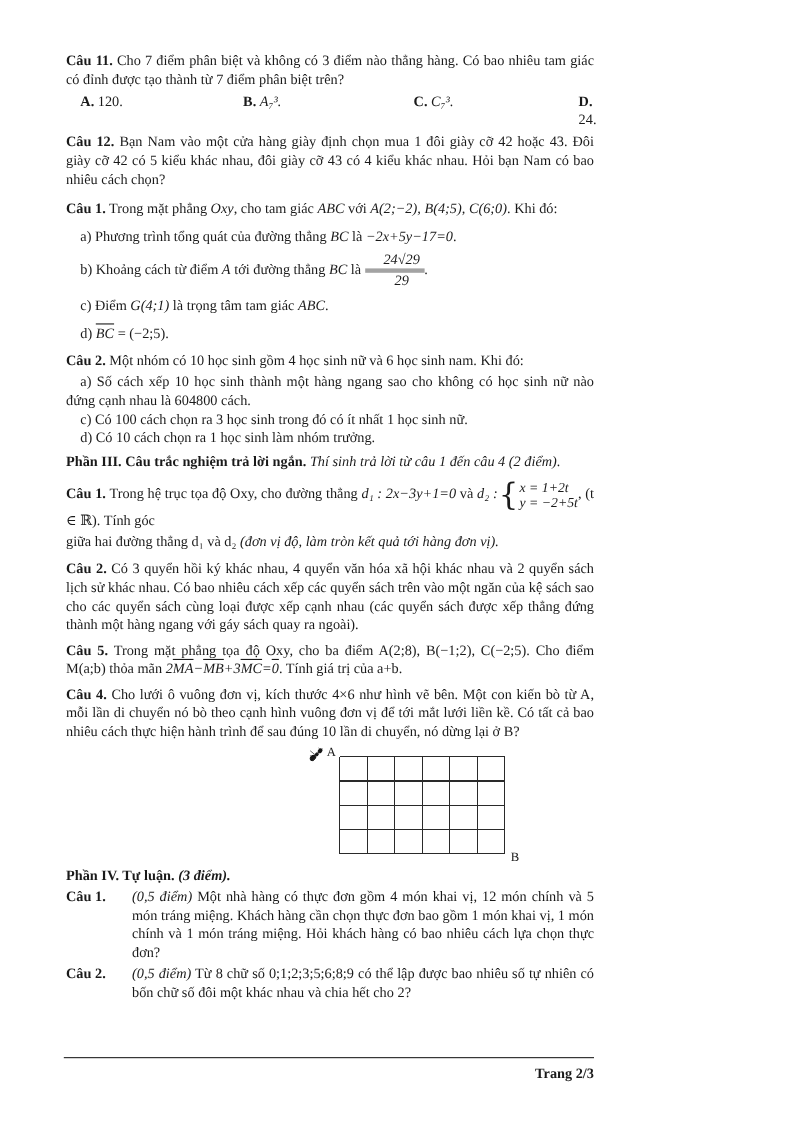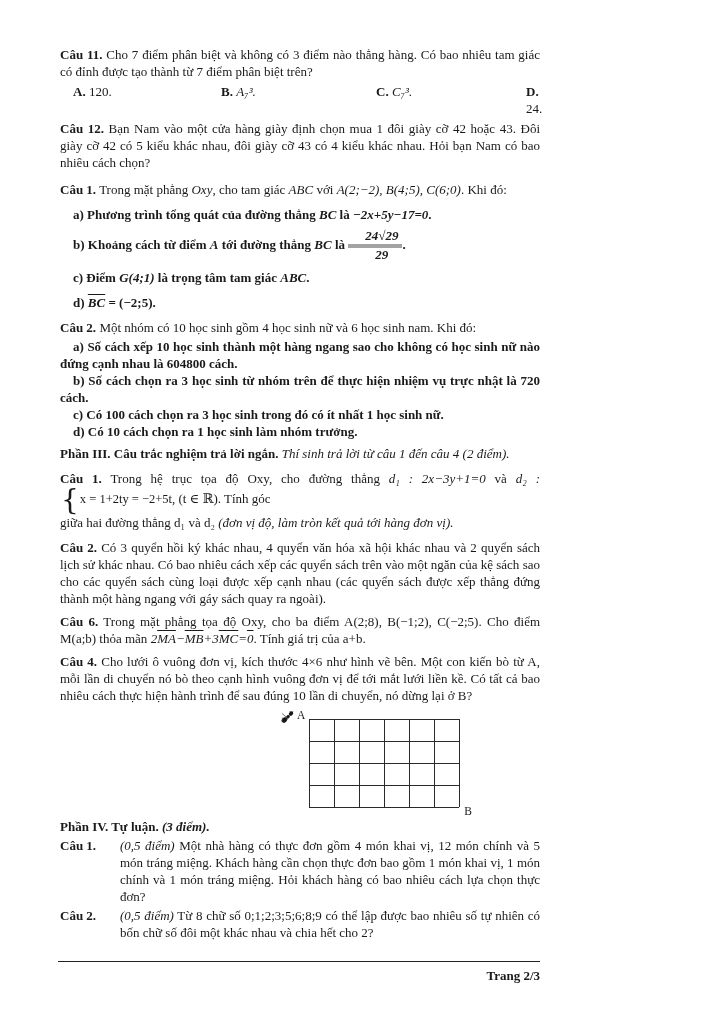--- a/index.html
+++ b/index.html
@@ -15,28 +15,28 @@
   .b { font-weight:bold; }
   .i { font-style:italic; }
   .bi { font-weight:bold; font-style:italic; }
   .mt2 { margin-top:2px; } .mt5 { margin-top:5px; } .mt6 { margin-top:6px; }
   .mt8 { margin-top:8px; } .mt10 { margin-top:10px; }
   .options {
     display:grid; grid-template-columns:148px 155px 150px auto;
     padding-left:13px; margin:3px 0 3px;
     line-height:17px;
   }
-  .sub { text-indent:13px;font-weight:bold; }
+  .sub { text-indent:13px; }
   .frac { display:inline-block; vertical-align:middle; text-align:center; line-height:1.1; font-style:italic; }
   .frac .fnum { display:block; padding:0 4px 1px; border-bottom:4px solid #a3a3a3; }
   .frac .fden { display:block; }
   .vec { font-style:italic; text-decoration:overline; }
   .system { display:inline-flex; align-items:center; vertical-align:middle; }
   .system .brace { font-size:28px; font-weight:400; line-height:0.9; margin:0 1px; font-family:"DejaVu Serif",serif; }
-  .system .eqs { display:inline-flex; font-size:12.5px; line-height:14px; text-align:left;align-items:center; }
+  .system .eqs { display:inline-flex; flex-direction:column; font-style:italic; font-size:12.5px; line-height:14px; text-align:left; }
   .figure { position:relative; width:150px; margin:14px 0 10px 248px; }
   .grid-svg { display:block; }
   .corner-label { position:absolute; font-size:11.5px; line-height:11px; }
   .a-label { left:-11px; top:-8px; }
   .b-label { right:-14px; bottom:-9px; }
   .ant { position:absolute; left:-27px; top:-8px; }
   .hang { display:flex; margin-top:2px; }
   .hang-label { flex:0 0 60px; font-weight:bold; line-height:17px; }
   .hang-body { flex:1; text-align:justify; line-height:17px; }
   .footer-line { position:absolute; left:58px; right:56px; bottom:62px; border-top:1.6px solid #222; }
@@ -63,38 +63,37 @@
   <p class="para sub mt8"><span>a) Phương trình tổng quát của đường thẳng </span><span class="i">BC</span><span> là </span><span class="i">−2x+5y−17=0</span><span>.</span></p>
 
   <p class="para sub mt6"><span>b) Khoảng cách từ điểm </span><span class="i">A</span><span> tới đường thẳng </span><span class="i">BC</span><span> là </span><span class="frac"><span class="fnum">24√29</span><span class="fden">29</span></span><span>.</span></p>
 
   <p class="para sub mt6"><span>c) Điểm </span><span class="i">G(4;1)</span><span> là trọng tâm tam giác </span><span class="i">ABC</span><span>.</span></p>
 
   <p class="para sub mt8"><span>d) </span><span class="vec">BC</span><span> = (−2;5).</span></p>
 
   <p class="para mt8"><span class="b">Câu 2.</span> <span>Một nhóm có 10 học sinh gồm 4 học sinh nữ và 6 học sinh nam. Khi đó:</span></p>
   <p class="para sub mt2">a) Số cách xếp 10 học sinh thành một hàng ngang sao cho không có học sinh nữ nào đứng cạnh nhau là 604800 cách.</p>
-  <p class="para sub">b) Số cách chọn ra 3 học sinh từ nhóm trên để thực hiện nhiệm vụ trực nhật là 720 cách.</p>
   <p class="para sub">c) Có 100 cách chọn ra 3 học sinh trong đó có ít nhất 1 học sinh nữ.</p>
   <p class="para sub">d) Có 10 cách chọn ra 1 học sinh làm nhóm trưởng.</p>
 
   <p class="para mt5"><span class="b">Phần III. Câu trắc nghiệm trả lời ngắn.</span> <span class="i">Thí sinh trả lời từ câu 1 đến câu 4 (2 điểm).</span></p>
 
   <div class="para mt8"><span class="b">Câu 1.</span> <span>Trong hệ trục tọa độ Oxy, cho đường thẳng </span><span class="i">d₁ : 2x−3y+1=0</span><span> và </span><span class="i">d₂ :</span><span class="system">
         <span class="brace">{</span>
         <span class="eqs">
           <span>x = 1+2t</span>
           <span>y = −2+5t</span>
         </span>
       </span><span>, (t ∈ ℝ). Tính góc</span></div>
   <p class="para mt2"><span>giữa hai đường thẳng d₁ và d₂ </span><span class="i">(đơn vị độ, làm tròn kết quả tới hàng đơn vị).</span></p>
 
   <p class="para mt8"><span class="b">Câu 2.</span> <span>Có 3 quyển hồi ký khác nhau, 4 quyển văn hóa xã hội khác nhau và 2 quyển sách lịch sử khác nhau. Có bao nhiêu cách xếp các quyển sách trên vào một ngăn của kệ sách sao cho các quyển sách cùng loại được xếp cạnh nhau (các quyển sách được xếp thẳng đứng thành một hàng ngang với gáy sách quay ra ngoài).</span></p>
 
-  <p class="para mt6"><span class="b">Câu 6.</span> <span>Trong mặt phẳng tọa độ Oxy, cho ba điểm A(2;8), B(−1;2), C(−2;5). Cho điểm M(a;b) thỏa mãn </span><span class="i">2</span><span class="vec">MA</span><span class="i">−</span><span class="vec">MB</span><span class="i">+3</span><span class="vec">MC</span><span class="i">=</span><span class="vec">0</span><span>. Tính giá trị của a+b.</span></p>
+  <p class="para mt6"><span class="b">Câu 5.</span> <span>Trong mặt phẳng tọa độ Oxy, cho ba điểm A(2;8), B(−1;2), C(−2;5). Cho điểm M(a;b) thỏa mãn </span><span class="i">2</span><span class="vec">MA</span><span class="i">−</span><span class="vec">MB</span><span class="i">+3</span><span class="vec">MC</span><span class="i">=</span><span class="vec">0</span><span>. Tính giá trị của a+b.</span></p>
 
   <p class="para mt6"><span class="b">Câu 4.</span> <span>Cho lưới ô vuông đơn vị, kích thước 4×6 như hình vẽ bên. Một con kiến bò từ A, mỗi lần di chuyển nó bò theo cạnh hình vuông đơn vị để tới mắt lưới liền kề. Có tất cả bao nhiêu cách thực hiện hành trình để sau đúng 10 lần di chuyển, nó dừng lại ở B?</span></p>
 
   <div class="figure">
     <span class="ant">
       <svg width="14" height="14" viewBox="0 0 14 14" aria-hidden="true">
         <g fill="#161616" stroke="#161616">
           <ellipse cx="3.4" cy="10" rx="2.6" ry="1.8" transform="rotate(-42 3.4 10)"></ellipse>
           <ellipse cx="7" cy="6.8" rx="1.4" ry="1.1" transform="rotate(-42 7 6.8)"></ellipse>
           <ellipse cx="10" cy="3.6" rx="1.9" ry="1.4" transform="rotate(-42 10 3.6)"></ellipse>

